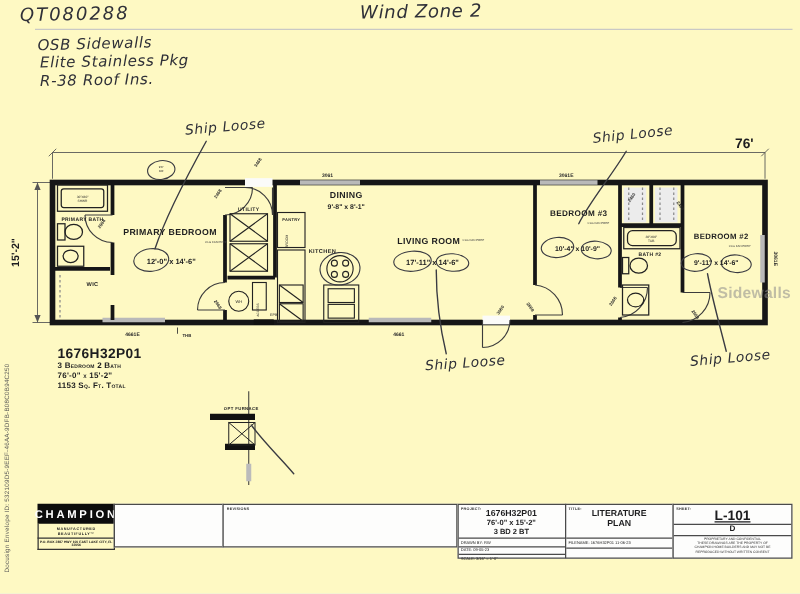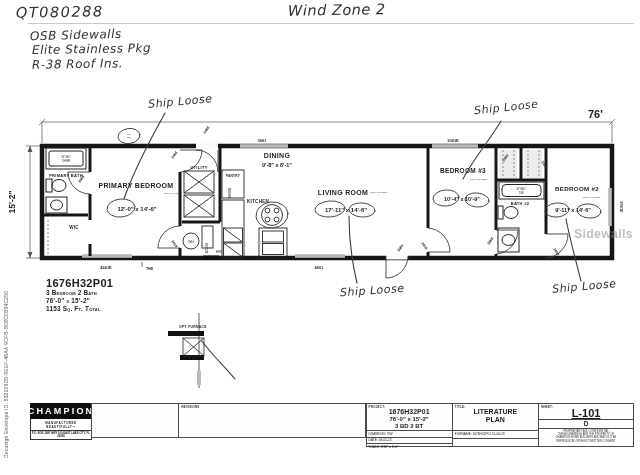--- a/index.html
+++ b/index.html
@@ -1,16 +1,16 @@
 <!DOCTYPE html>
 <html><head>
 <meta charset="utf-8">
 <style>
   html,body{margin:0;padding:0;background:#e9e9e7;}
-  #page{position:relative;width:640px;height:475px;background:#ffffff;overflow:hidden;
+  #page{position:relative;width:640px;height:475px;background:#fef9c3;overflow:hidden;
         font-family:"Liberation Sans",sans-serif;color:#1d1d1f;}
   .abs{position:absolute;}
   
   .hw{position:absolute;font-family:"DejaVu Sans",sans-serif;font-style:italic;
       color:#2f3038;letter-spacing:.5px;white-space:nowrap;}
   
   .rule{position:absolute;left:28px;top:23px;width:606px;height:1px;background:#c9c9c5;}
   
   #model-block{position:absolute;left:46px;top:277px;line-height:8.2px;}
   #model-block .model{font-size:11px;font-weight:700;letter-spacing:.3px;line-height:12px;}

